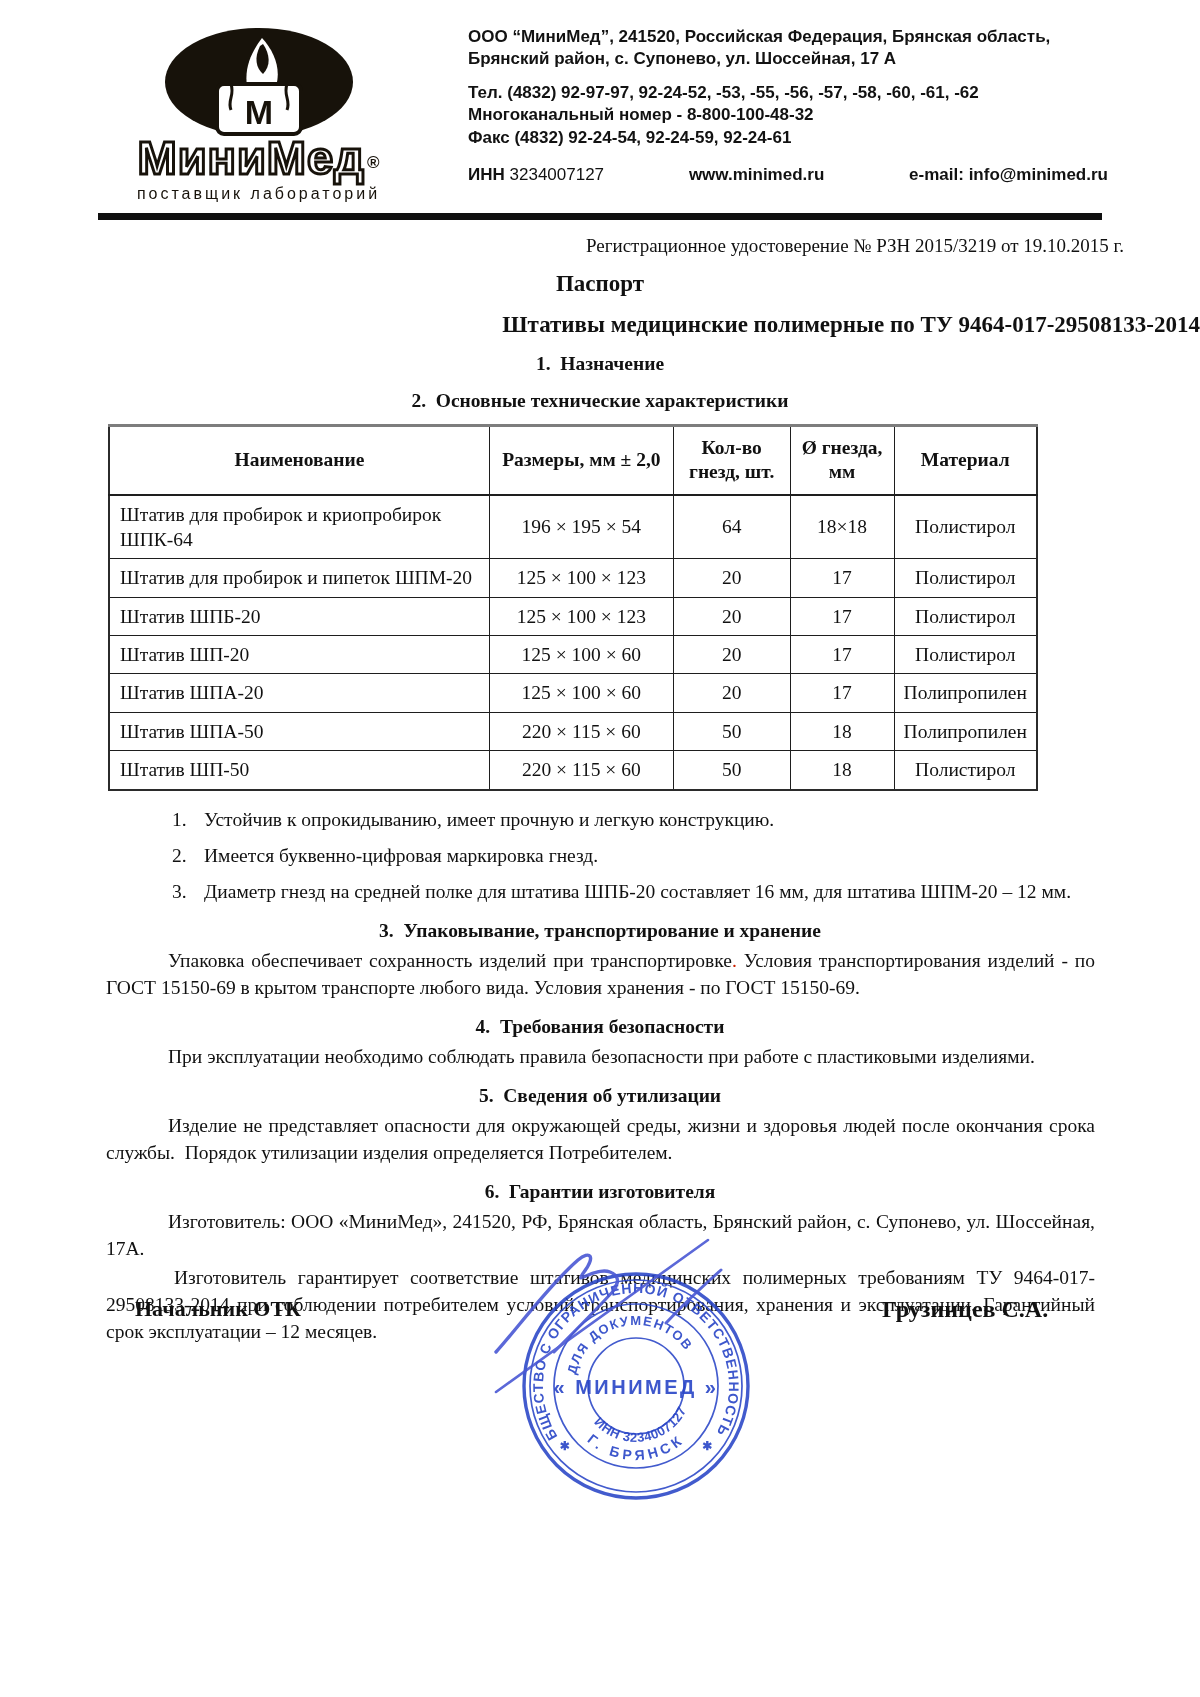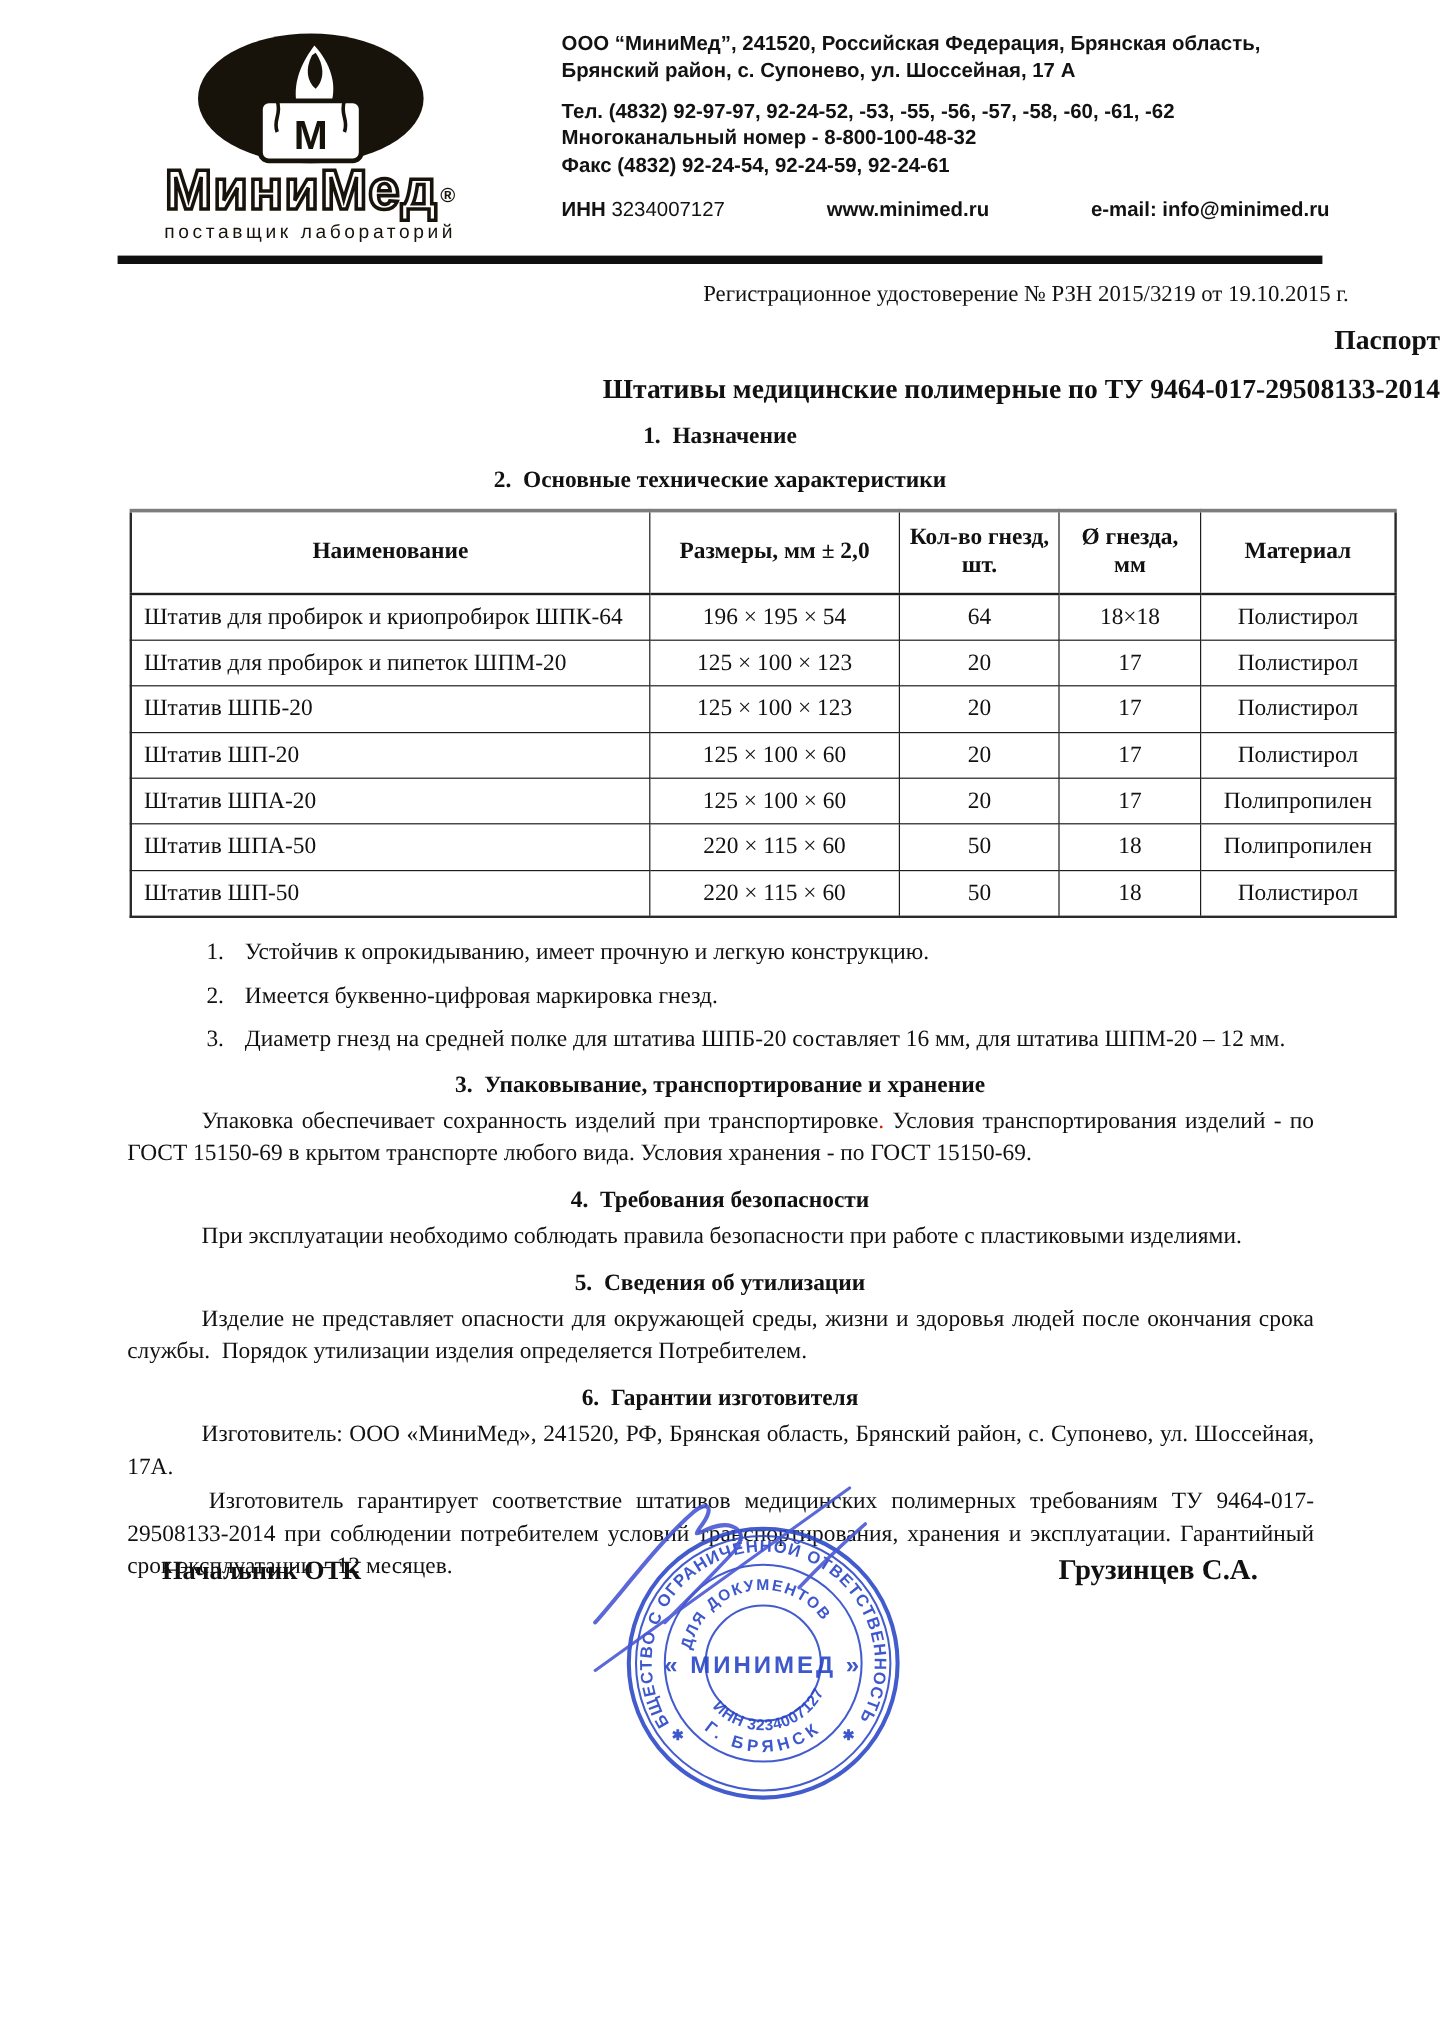--- a/index.html
+++ b/index.html
@@ -18,27 +18,27 @@
   }
   .reg{font-size:17px;font-weight:bold;color:#17120a;vertical-align:super;margin-left:2px;}
   .tagline{font-weight:normal;font-size:16px;letter-spacing:3px;color:#17120a;margin-top:4px;white-space:nowrap;}
   .contact-block{flex:1;margin-left:57px;font-family:"Liberation Sans",sans-serif;font-weight:bold;font-size:17px;line-height:1.32;color:#121212;}
   .contact-gap{height:11px;}
   .inn-row{display:flex;justify-content:space-between;margin-top:15px;padding-right:4px;}
   .inn-value{font-weight:normal;}
   
   .rule{height:7px;background:#101010;margin:10px 98px 0 98px;}
   .reg-line{text-align:right;padding-right:76px;font-size:19px;margin-top:15px;}
-  .doc-title{text-align:right;font-size:23px;font-weight:bold;margin:14px 0 0 0;}
+  .doc-title{text-align:center;font-size:23px;font-weight:bold;margin:14px 0 0 0;}
   .doc-subtitle{text-align:right;font-size:23px;font-weight:bold;margin:15px 0 0 0;}
   .sec-h{text-align:center;font-size:19.5px;font-weight:bold;margin:15px 0 5px 0;}
   .para{margin:2px 105px 0 106px;font-size:19.5px;line-height:1.385;text-align:justify;text-indent:62px;}
   .red-dot{color:#cc2200;}
   
-  table.spec{border-collapse:collapse;margin:12px 86px 0 108px;width:1056px;table-layout:fixed;
+  table.spec{border-collapse:collapse;margin:12px 86px 0 108px;width:930px;table-layout:fixed;
     border:2px solid #2b2b2b;border-top:3px solid #7d7d7d;}
   table.spec th,table.spec td{border:1.5px solid #1e1e1e;font-size:19.5px;text-align:center;vertical-align:middle;}
   table.spec th{font-weight:bold;padding:9px 4px;line-height:1.25;border-bottom:2.5px solid #1e1e1e;}
   table.spec td{padding:6px 4px;line-height:1.3;}
   table.spec td.name{text-align:left;padding-left:10px;padding-right:8px;}
   
   .notes{margin:16px 105px 0 172px;}
   .note{display:flex;font-size:19.5px;line-height:1.3;margin-top:11px;}
   .note-num{width:32px;flex-shrink:0;}
   

